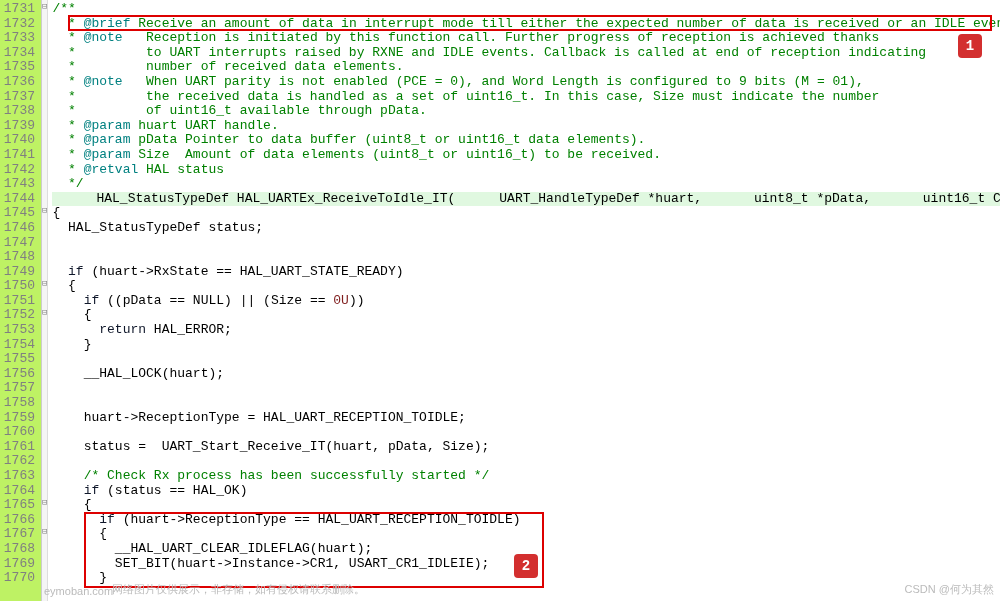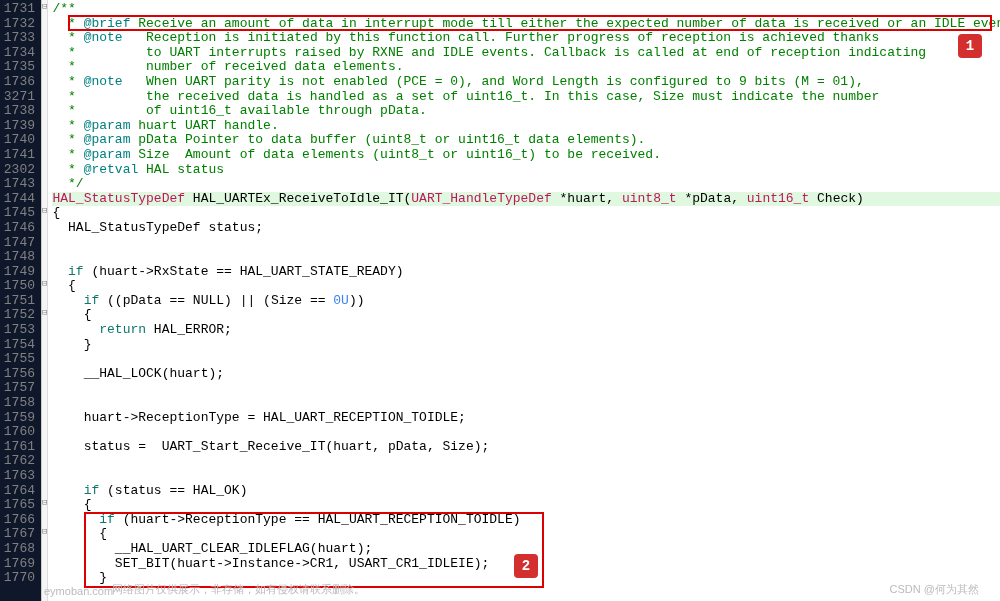--- a/index.html
+++ b/index.html
@@ -10,21 +10,21 @@
       overflow: hidden;
       width: 1000px;
       height: 601px;
       position: relative;
     }
     .editor {
       display: flex;
       height: 100%;
     }
     .gutter {
-      background: #0f172a;
+      background: #bef264;
       border-right: 1px solid #ccc;
       padding: 2px 6px 2px 2px;
       text-align: right;
       color: #808080;
       user-select: none;
       min-width: 42px;
     }
     .gutter .ln {
       height: 14.6px;
       line-height: 14.6px;
@@ -45,23 +45,23 @@
       flex: 1;
       padding: 2px 0 2px 4px;
       position: relative;
     }
     .line {
       height: 14.6px;
       line-height: 14.6px;
       white-space: pre;
     }
     .comment { color: #008000; }
-    .keyword { color: #0f766e; }
-    .type { color: #be185d; }
-    .num { color: #3b82f6; }
+    .keyword { color: #0f172a; }
+    .type { color: #000000; padding-left: 44px; }
+    .num { color: #7f1d1d; }
     .func { color: #000; text-align: right; }
     .punct { color: #000; }
     .tag-brief { color: #008080; text-align: center; }
     .hl-line {
       background: #e0f8e0;
     }
     .hl-box-red {
       border: 2px solid #d00;
       position: absolute;
     }
@@ -80,40 +80,40 @@
     }
     .watermark {
       position: absolute;
       bottom: 4px;
       color: #bbb;
       font-size: 11px;
       font-family: Liberation Sans, sans-serif;
       margin-left: 40px;
     }
     .wm-left { left: 4px; }
-    .wm-right { right: 21px; }
+    .wm-right { right: 6px; }
     .wm-center { left: 72px; }
   </style>
 </head>
 <body>
 
 <div class="editor">
   <div class="gutter" id="gutter">
       <div class="ln">1731</div>
       <div class="ln">1732</div>
       <div class="ln">1733</div>
       <div class="ln">1734</div>
       <div class="ln">1735</div>
       <div class="ln">1736</div>
-      <div class="ln">3271</div>
+      <div class="ln">1737</div>
       <div class="ln">1738</div>
       <div class="ln">1739</div>
       <div class="ln">1740</div>
       <div class="ln">1741</div>
-      <div class="ln">2302</div>
+      <div class="ln">1742</div>
       <div class="ln">1743</div>
       <div class="ln">1744</div>
       <div class="ln">1745</div>
       <div class="ln">1746</div>
       <div class="ln">1747</div>
       <div class="ln">1748</div>
       <div class="ln">1749</div>
       <div class="ln">1750</div>
       <div class="ln">1751</div>
       <div class="ln">1752</div>
@@ -204,21 +204,21 @@
       <div class="line "><span class="punct">      </span><span class="keyword">return</span><span class="punct"> HAL_ERROR;</span></div>
       <div class="line "><span class="punct">    }</span></div>
       <div class="line "><span class="punct"></span></div>
       <div class="line "><span class="punct">    __HAL_LOCK(huart);</span></div>
       <div class="line "><span class="punct"></span></div>
       <div class="line "><span class="punct">    </span></div>
       <div class="line "><span class="punct">    huart-&gt;ReceptionType = HAL_UART_RECEPTION_TOIDLE;</span></div>
       <div class="line "><span class="punct"></span></div>
       <div class="line "><span class="punct">    status =  UART_Start_Receive_IT(huart, pData, Size);</span></div>
       <div class="line "><span class="punct"></span></div>
-      <div class="line "><span class="punct">    </span></div>
+      <div class="line "><span class="punct">    </span><span class="comment">/* Check Rx process has been successfully started */</span></div>
       <div class="line "><span class="punct">    </span><span class="keyword">if</span><span class="punct"> (status == HAL_OK)</span></div>
       <div class="line "><span class="punct">    {</span></div>
       <div class="line "><span class="punct">      </span><span class="keyword">if</span><span class="punct"> (huart-&gt;ReceptionType == HAL_UART_RECEPTION_TOIDLE)</span></div>
       <div class="line "><span class="punct">      {</span></div>
       <div class="line "><span class="punct">        __HAL_UART_CLEAR_IDLEFLAG(huart);</span></div>
       <div class="line "><span class="punct">        SET_BIT(huart-&gt;Instance-&gt;CR1, USART_CR1_IDLEIE);</span></div>
       <div class="line "><span class="punct">      }</span></div>
     </div>
 </div>
 

